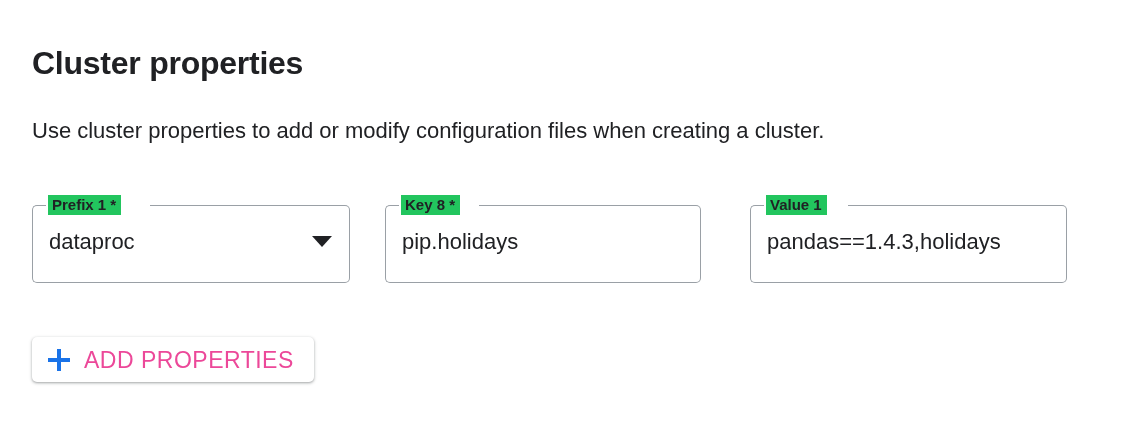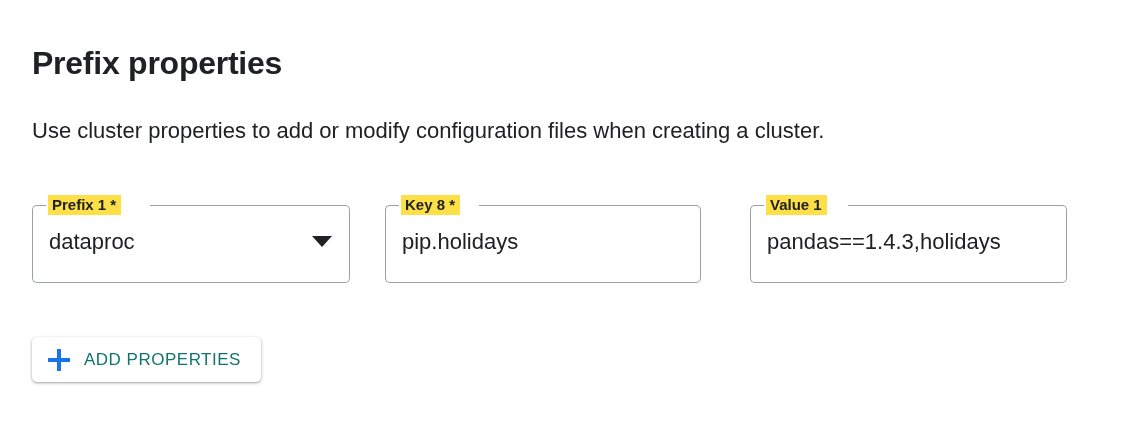--- a/index.html
+++ b/index.html
@@ -104,21 +104,21 @@
   }
 
   .field-label {
     position: absolute;
     top: -10px;
     left: 16px;
     font-size: 15px;
     line-height: 20px;
     font-weight: 700;
     color: #202124;
-    background: #fde047;
+    background: #22c55e;
     padding: 0 5px 0 4px;
     white-space: nowrap;
     z-index: 2;
     text-align: right;
   }
 
   .field-value {
     position: absolute;
     left: 17px;
     top: 20px;
@@ -176,34 +176,34 @@
     position: absolute;
     background: #1a73e8;
   }
   .plus-icon::before {
     left: 0; right: 0; top: 9px; height: 4px;
   }
   .plus-icon::after {
     top: 0; bottom: 0; left: 9px; width: 4px;
   }
   .add-button-label {
-    font-size: 17px;
+    font-size: 23px;
     line-height: 22px;
     font-weight: 500;
     letter-spacing: 0.5px;
-    color: #0f766e;
+    color: #ec4899;
     white-space: nowrap;
   }
 </style>
 </head>
 <body>
 
 <div class="page">
 
-  <h1 class="page-title">Prefix properties</h1>
+  <h1 class="page-title">Cluster properties</h1>
 
   <p class="page-description">Use cluster properties to add or modify configuration files when creating a cluster.</p>
 
   <div class="fields-row">
 
     <div class="field prefix">
       <div class="outline">
         <span class="leading"></span>
         <span class="notch" style="left:14px; width:104px;"></span>
         <span class="trailing" style="left:118px;"></span>

